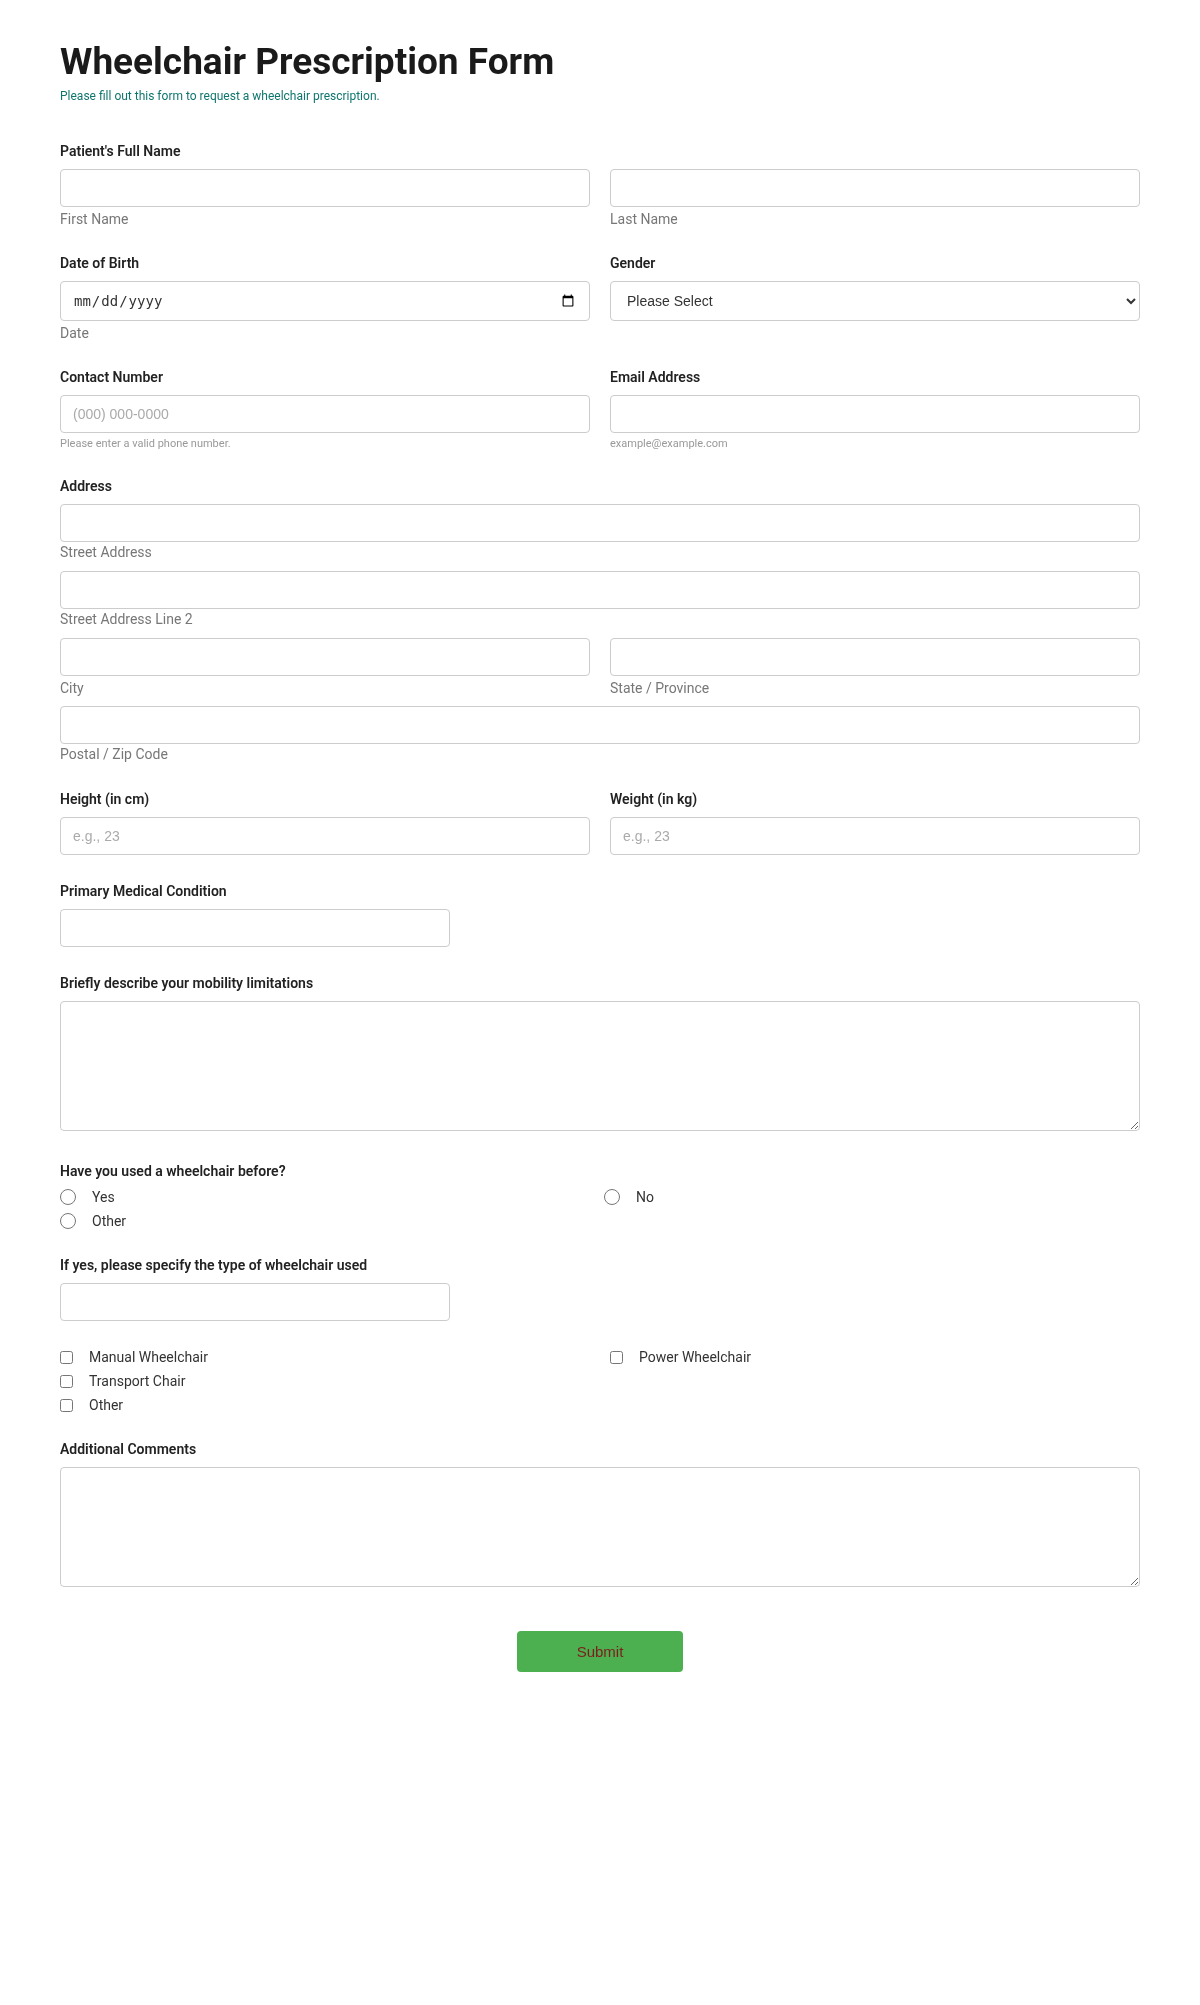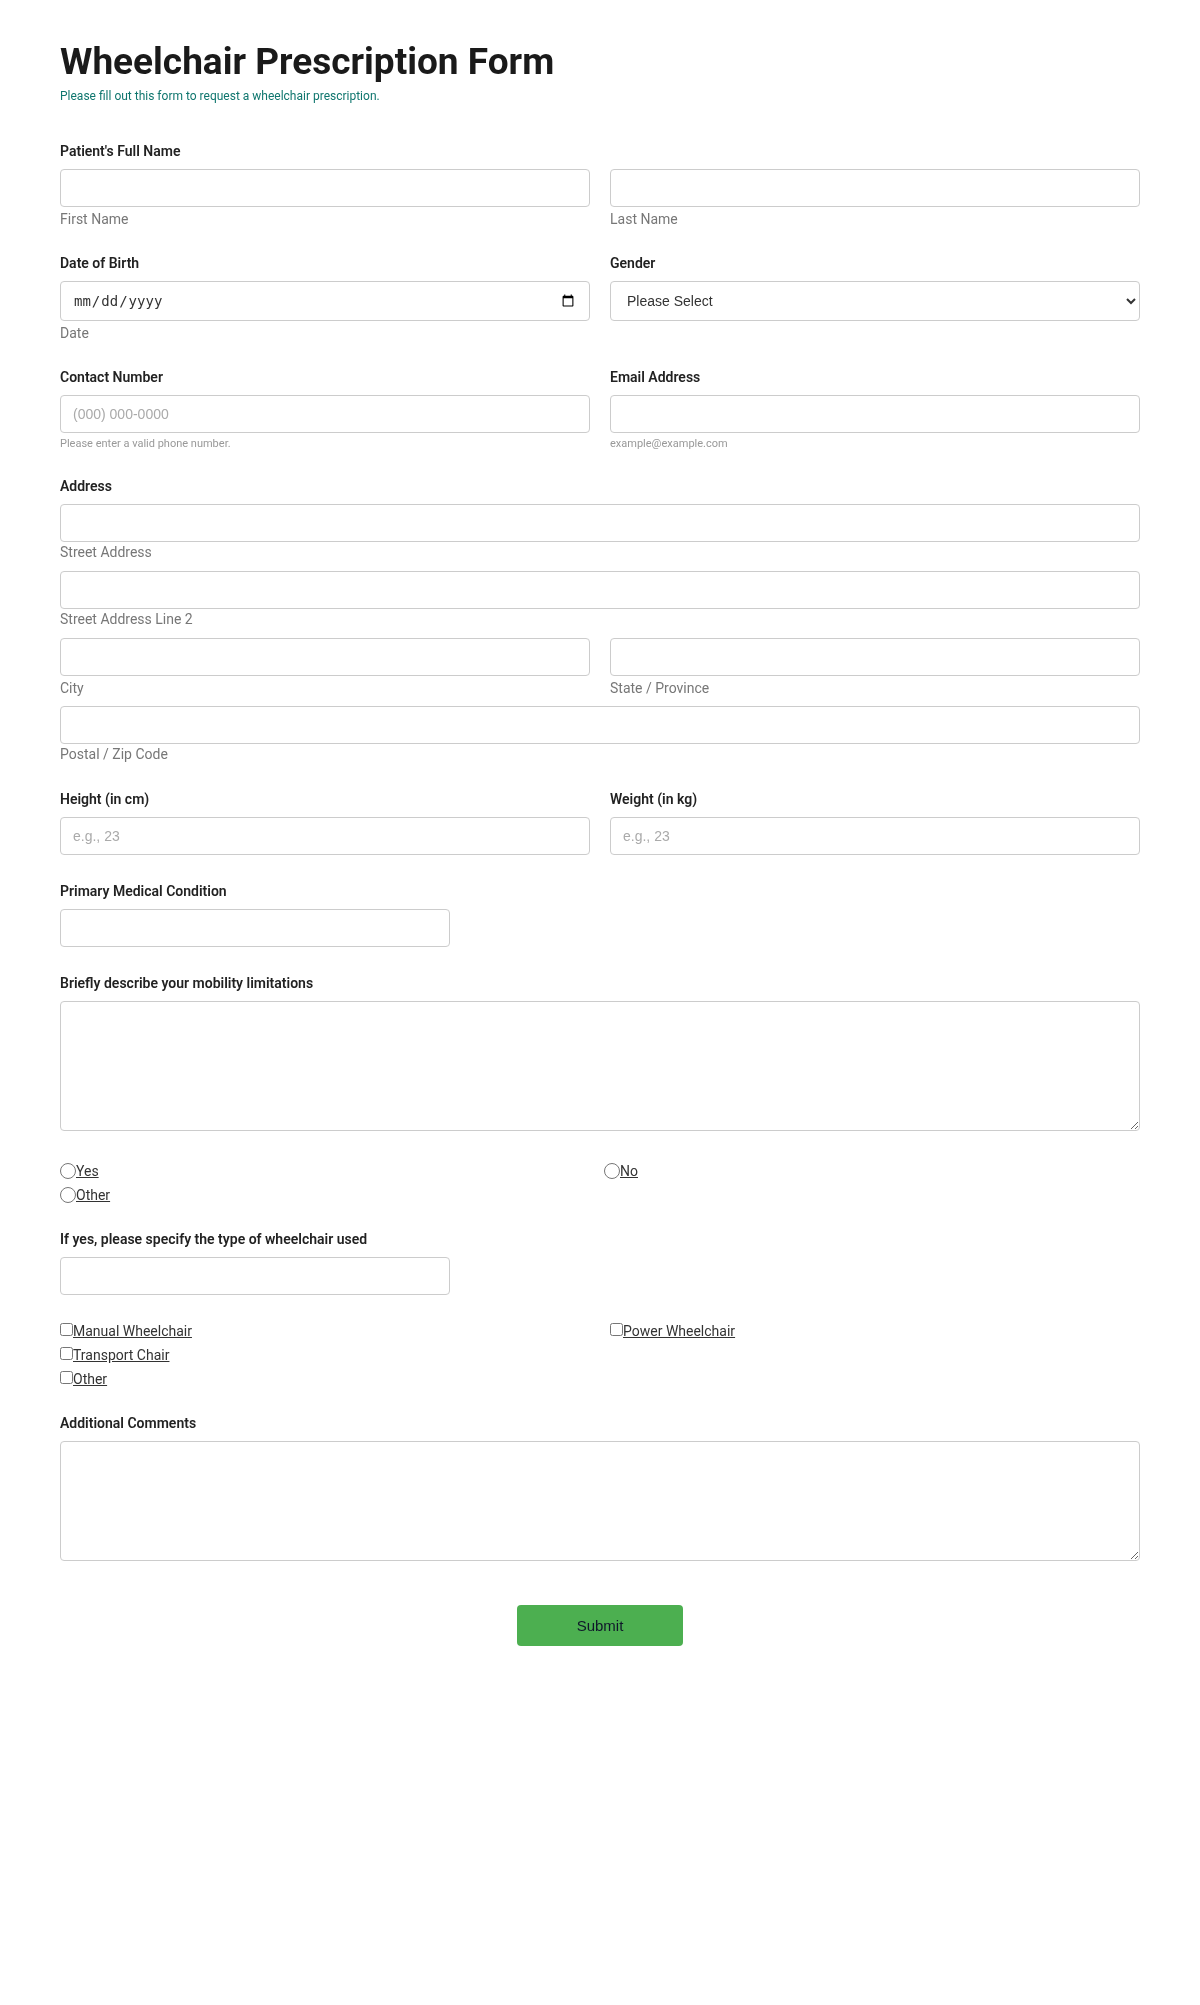--- a/index.html
+++ b/index.html
@@ -97,25 +97,24 @@
       resize: vertical;
       min-height: 120px;
     }
 
     .full-width {
       width: 100%;
     }
 
     .radio-item {
       display: flex;
-      align-items: flex-start;
-      gap: 0;
+      align-items: center;
+      gap: 16px;
       font-size: 14px;
       cursor: pointer;
-      text-decoration: underline;
     }
 
     .radio-item input[type="radio"] {
       width: 16px;
       height: 16px;
       cursor: pointer;
     }
 
     .checkbox-col-left {
       display: flex;
@@ -138,21 +137,21 @@
 
     .submit-container {
       display: flex;
       justify-content: center;
       margin-top: 40px;
       margin-bottom: 20px;
     }
 
     .submit-btn {
       background: #4caf50;
-      color: #0f172a;
+      color: #7f1d1d;
       border: none;
       border-radius: 4px;
       padding: 12px 60px;
       font-size: 15px;
       font-weight: 500;
       cursor: pointer;
       transition: background 0.2s;
     }
 
     .address-section-label {
@@ -266,20 +265,21 @@
   <span class="section-label">Primary Medical Condition</span>
   <input type="text" style="max-width: 390px;">
 </div>
 
 <div class="form-section">
   <span class="section-label">Briefly describe your mobility limitations</span>
   <textarea style="min-height: 130px; width: 100%;"></textarea>
 </div>
 
 <div class="form-section">
+  <span class="section-label">Have you used a wheelchair before?</span>
   <div class="radio-row">
     <label class="radio-item">
       <input type="radio" name="wheelchair_before" value="yes" style="">
       <span>Yes</span>
     </label>
     <label class="radio-item">
       <input type="radio" name="wheelchair_before" value="no" style="">
       <span>No</span>
     </label>
     <label class="radio-item">

